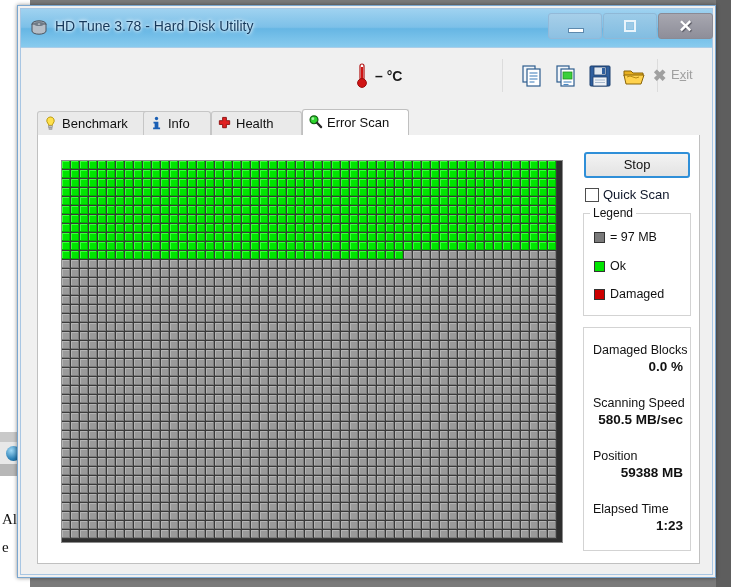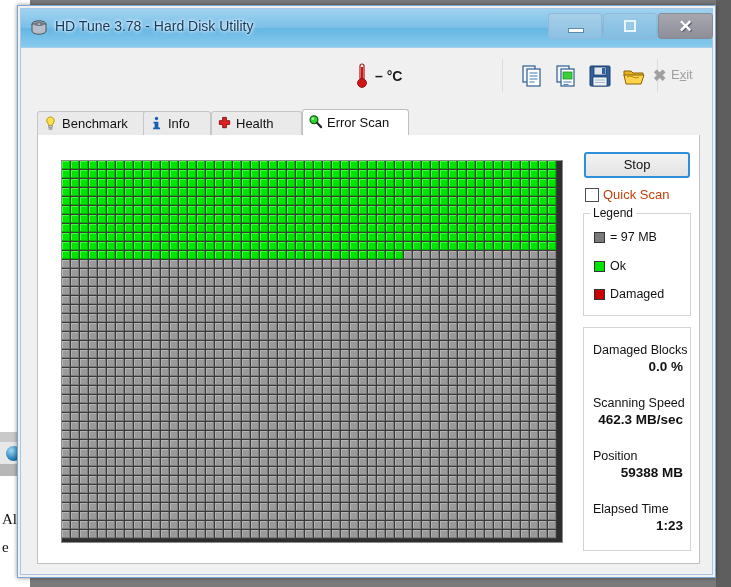--- a/index.html
+++ b/index.html
@@ -115,21 +115,21 @@
   
   #side{position:absolute;left:545px;top:12px;width:92px;height:405px;}
   #stop-btn{
     position:absolute;left:1px;top:5px;width:106px;height:26px;
     background:linear-gradient(to bottom,#f3f3f3,#e3e3e3);
     border:2px solid #2f8fd8;border-radius:3px;box-sizing:border-box;
     font-size:13px;color:#111;text-align:center;line-height:22px;cursor:default;
   }
   #quick-row{position:absolute;left:2px;top:40px;width:106px;height:18px;}
   #quick-box{position:absolute;left:0;top:1px;width:14px;height:14px;background:#fff;border:1px solid #4d4d4d;box-sizing:border-box;}
-  #quick-label{position:absolute;left:18px;top:0;font-size:13px;color:#c2410c;white-space:nowrap;}
+  #quick-label{position:absolute;left:18px;top:0;font-size:13px;color:#0f172a;white-space:nowrap;}
 
   #legend{position:absolute;left:0;top:66px;width:108px;height:103px;
     border:1px solid #d3d3d3;box-sizing:border-box;padding-left:36px;}
   #legend-title{position:absolute;left:6px;top:-8px;background:#fff;padding:0 3px;font-size:12px;color:#111;}
   .lg-row{position:absolute;left:10px;font-size:12.5px;color:#111;white-space:nowrap;}
   .lg-sw{position:absolute;left:0;top:2px;width:11px;height:11px;box-sizing:border-box;border:1px solid #333;}
   .lg-txt{position:absolute;left:16px;top:0;}
   #lg0{top:16px;}#lg0 .lg-sw{background:#7a7a7a;}
   #lg1{top:45px;}#lg1 .lg-sw{background:#00e500;}
   #lg2{top:73px;}#lg2 .lg-sw{background:#cc0000;}
@@ -2620,21 +2620,21 @@
         </div>
       </div>
 
       <div id="stats">
         <div class="stat" id="st0">
           <span class="stat-label">Damaged Blocks</span>
           <span class="stat-value">0.0 %</span>
         </div>
         <div class="stat" id="st1">
           <span class="stat-label">Scanning Speed</span>
-          <span class="stat-value">462.3 MB/sec</span>
+          <span class="stat-value">580.5 MB/sec</span>
         </div>
         <div class="stat" id="st2">
           <span class="stat-label">Position</span>
           <span class="stat-value">59388 MB</span>
         </div>
         <div class="stat" id="st3">
           <span class="stat-label">Elapsed Time</span>
           <span class="stat-value">1:23</span>
         </div>
       </div>

